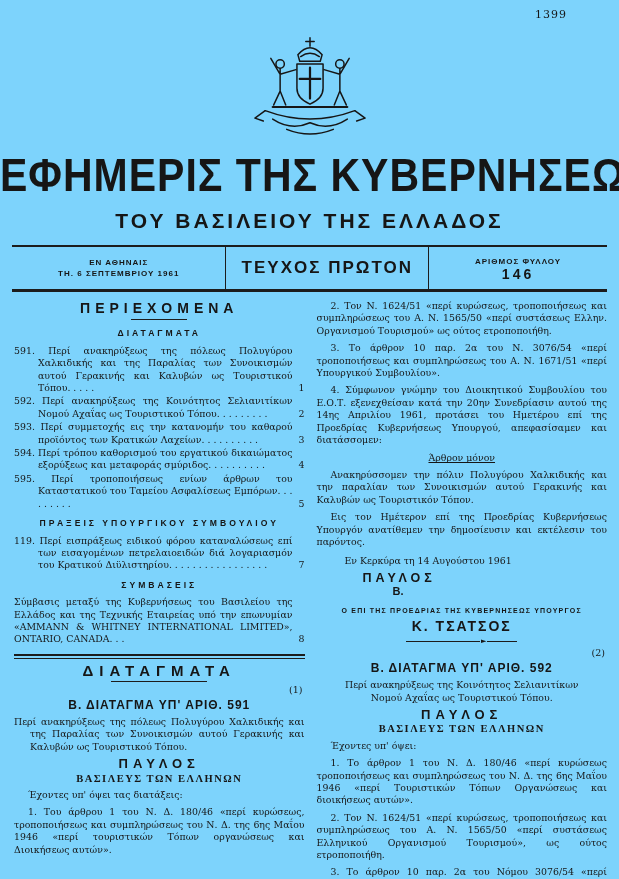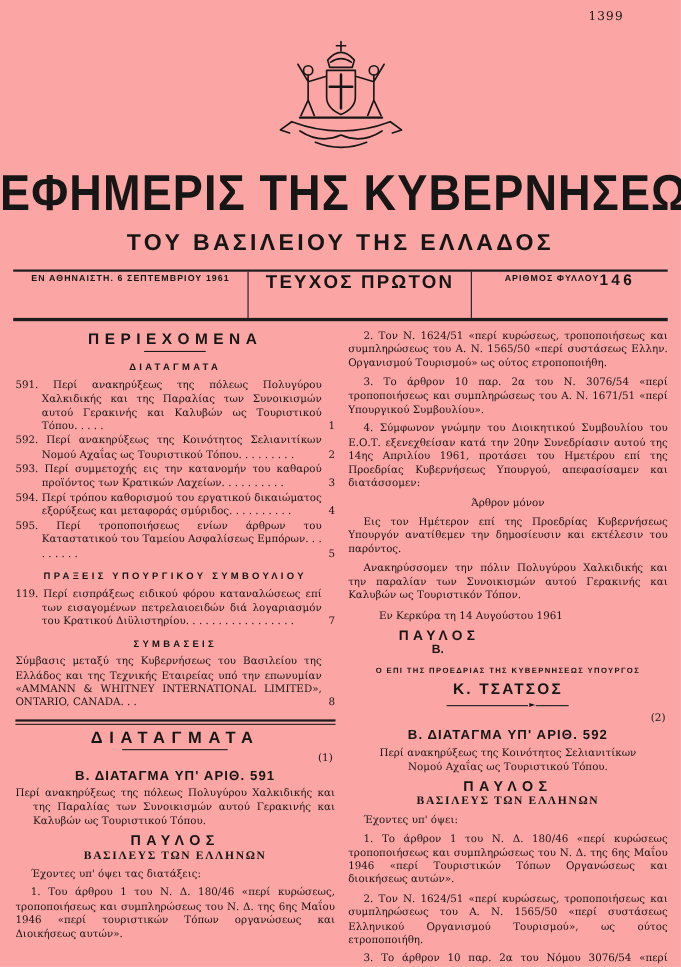--- a/index.html
+++ b/index.html
@@ -1,28 +1,28 @@
 <!DOCTYPE html>
 <html lang="el"><head>
 <meta charset="utf-8">
 <style>
   html,body{margin:0;padding:0;background:#e8e8e4;}
-  #page{position:relative;width:619px;height:879px;background:#fca5a5;color:#161616;
+  #page{position:relative;width:619px;height:879px;background:#7dd3fc;color:#161616;
         margin:0 auto;overflow:hidden;font-family:"DejaVu Serif",serif;}
   
   .folio{position:absolute;top:8px;right:52px;font-size:11px;letter-spacing:1px;}
   .emblem-wrap{display:flex;justify-content:center;margin-top:36px;}
   .masthead-title{text-align:center;font-family:"Liberation Sans",sans-serif;font-weight:bold;
         font-size:41px;letter-spacing:1px;white-space:nowrap;transform:scaleY(1.12);
         margin-top:4px;}
   .masthead-sub{text-align:center;font-family:Liberation Sans, sans-serif;font-weight:bold;
         font-size:21px;letter-spacing:3px;margin-top:10px;white-space:nowrap;}
   .info-band{margin:12px 12px 0 12px;border-top:2px solid #1c1c1c;border-bottom:3px solid #1c1c1c;
         display:flex;align-items:stretch;height:42px;}
-  .info-cell{display:flex;flex-direction:row;justify-content:center;text-align:center;
+  .info-cell{display:flex;flex-direction:column;justify-content:center;text-align:center;
         font-family:"Liberation Sans",sans-serif;}
   .cell-l{width:36%;border-right:1px solid #1c1c1c;}
   .cell-c{width:34%;border-right:1px solid #1c1c1c;}
   .cell-r{width:30%;}
   .band-small{font-size:8px;font-weight:bold;letter-spacing:1px;line-height:11px;}
   .band-issue{font-size:17px;font-weight:bold;letter-spacing:2px;}
   .band-number{font-size:14px;font-weight:bold;letter-spacing:3px;line-height:14px;}
   
   .cols{display:flex;gap:12px;padding:8px 12px 0 14px;}
   .col{width:50%;font-size:9.4px;line-height:12.4px;text-align:justify;}
@@ -45,21 +45,21 @@
   .marker{text-align:right;font-size:9.5px;margin:0 2px 1px 0;}
   .decree-title{text-align:center;font-family:"Liberation Sans",sans-serif;font-weight:bold;
         font-size:12px;letter-spacing:1px;margin:2px 0 5px 0;}
   .subject{padding-left:16px;text-indent:-16px;margin-bottom:5px;}
   .subject-center{text-align:center;margin-bottom:5px;padding:0 18px;}
   .king{text-align:center;font-family:"Liberation Sans",sans-serif;font-weight:bold;
         font-size:13px;letter-spacing:5px;margin-top:4px;}
   .king-title{text-align:center;font-family:Liberation Serif, serif;font-weight:bold;
         font-size:10.5px;letter-spacing:1.5px;margin:2px 0 4px 0;}
   .para{text-indent:14px;margin:0 0 5px 0;}
-  .article-head{text-align:center;margin:6px 0 4px 0;}
+  .article-head{text-align:center;margin:6px 0 4px 0;text-decoration:underline;}
   .dateline{padding-left:28px;margin:7px 0 4px 0;}
   .sig-king{font-family:"Liberation Sans",sans-serif;font-weight:bold;font-size:12.5px;
         letter-spacing:4px;padding-left:46px;}
   .sig-b{font-family:"Liberation Sans",sans-serif;font-weight:bold;font-size:11px;
         padding-left:76px;margin-top:1px;}
   .minister-line{text-align:center;font-family:"Liberation Sans",sans-serif;font-weight:bold;
         font-size:7px;letter-spacing:1.2px;margin-top:7px;}
   .minister-name{text-align:center;font-family:"Liberation Sans",sans-serif;font-weight:bold;
         font-size:14px;letter-spacing:2px;margin-top:3px;}
   .divider{display:flex;align-items:center;justify-content:center;margin:6px 0 2px 0;}
@@ -183,22 +183,22 @@
       <div class="para">1. Του άρθρου 1 του Ν. Δ. 180/46 «περί κυρώσεως, τροποποιήσεως και συμπληρώσεως του Ν. Δ. της 6ης Μαΐου 1946 «περί τουριστικών Τόπων οργανώσεως και Διοικήσεως αυτών».</div>
     </div>
 
     <div class="col">
 
       <div class="para">2. Τον Ν. 1624/51 «περί κυρώσεως, τροποποιήσεως και συμπληρώσεως του Α. Ν. 1565/50 «περί συστάσεως Ελλην. Οργανισμού Τουρισμού» ως ούτος ετροποποιήθη.</div>
       <div class="para">3. Το άρθρον 10 παρ. 2α του Ν. 3076/54 «περί τροποποιήσεως και συμπληρώσεως του Α. Ν. 1671/51 «περί Υπουργικού Συμβουλίου».</div>
       <div class="para">4. Σύμφωνον γνώμην του Διοικητικού Συμβουλίου του Ε.Ο.Τ. εξενεχθείσαν κατά την 20ην Συνεδρίασιν αυτού της 14ης Απριλίου 1961, προτάσει του Ημετέρου επί της Προεδρίας Κυβερνήσεως Υπουργού, απεφασίσαμεν και διατάσσομεν:</div>
 
       <div class="article-head">Άρθρον μόνον</div>
+      <div class="para">Ανακηρύσσομεν την πόλιν Πολυγύρου Χαλκιδικής και την παραλίαν των Συνοικισμών αυτού Γερακινής και Καλυβών ως Τουριστικόν Τόπον.</div>
       <div class="para">Εις τον Ημέτερον επί της Προεδρίας Κυβερνήσεως Υπουργόν ανατίθεμεν την δημοσίευσιν και εκτέλεσιν του παρόντος.</div>
-      <div class="para">Ανακηρύσσομεν την πόλιν Πολυγύρου Χαλκιδικής και την παραλίαν των Συνοικισμών αυτού Γερακινής και Καλυβών ως Τουριστικόν Τόπον.</div>
 
       <div class="dateline">Εν Κερκύρα τη 14 Αυγούστου 1961</div>
 
       <div class="sig-king">ΠΑΥΛΟΣ</div>
       <div class="sig-b">Β.</div>
 
       <div class="minister-line">Ο ΕΠΙ ΤΗΣ ΠΡΟΕΔΡΙΑΣ ΤΗΣ ΚΥΒΕΡΝΗΣΕΩΣ ΥΠΟΥΡΓΟΣ</div>
       <div class="minister-name">Κ. ΤΣΑΤΣΟΣ</div>
 
       <div class="divider">

